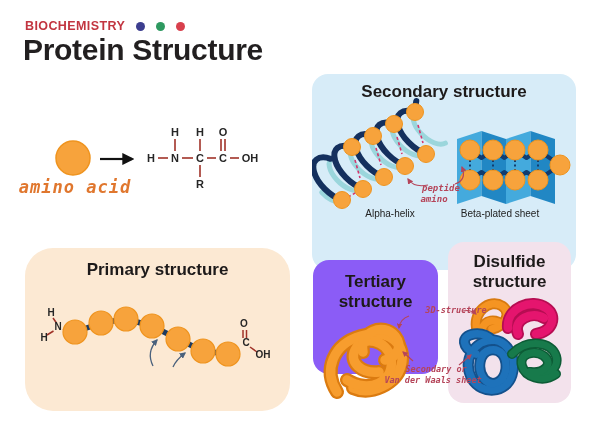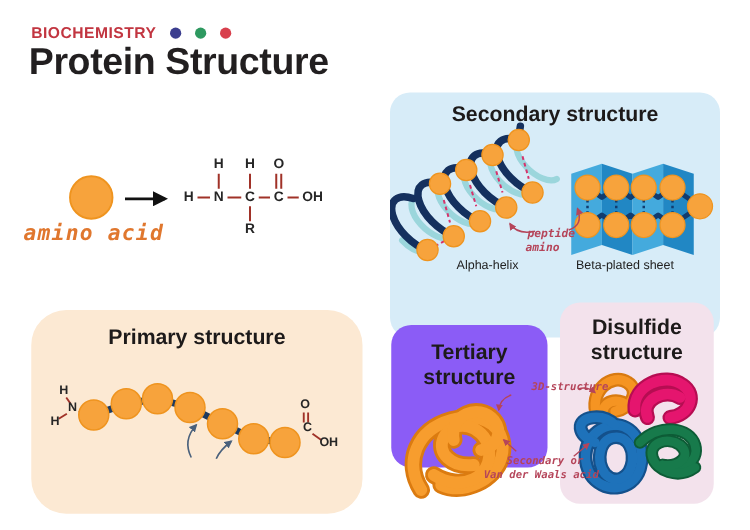--- a/index.html
+++ b/index.html
@@ -278,15 +278,15 @@
     </defs>
     <g stroke="#b5455a" stroke-width="1.1" fill="none">
       <path d="M463,311 Q470,309 476,314" marker-end="url(#m-crim2)"></path>
       <path d="M409,316 Q400,319 399,328" marker-end="url(#m-crim2)"></path>
       <path d="M413,361 L403,352" marker-end="url(#m-crim2)"></path>
       <path d="M459,365 L471,355" marker-end="url(#m-crim2)"></path>
     </g>
   </svg>
   <span class="pos ctr script anno-crimson" style="left:456px;top:310px;">3D-structure</span>
   <span class="pos ctr script anno-crimson" style="left:436px;top:369px;">Secondary or</span>
-  <span class="pos ctr script anno-crimson" style="left:433px;top:380px;">Van der Waals acid</span>
+  <span class="pos ctr script anno-crimson" style="left:433px;top:380px;">Van der Waals sheet</span>
 
 </div>
 
 </body></html>

